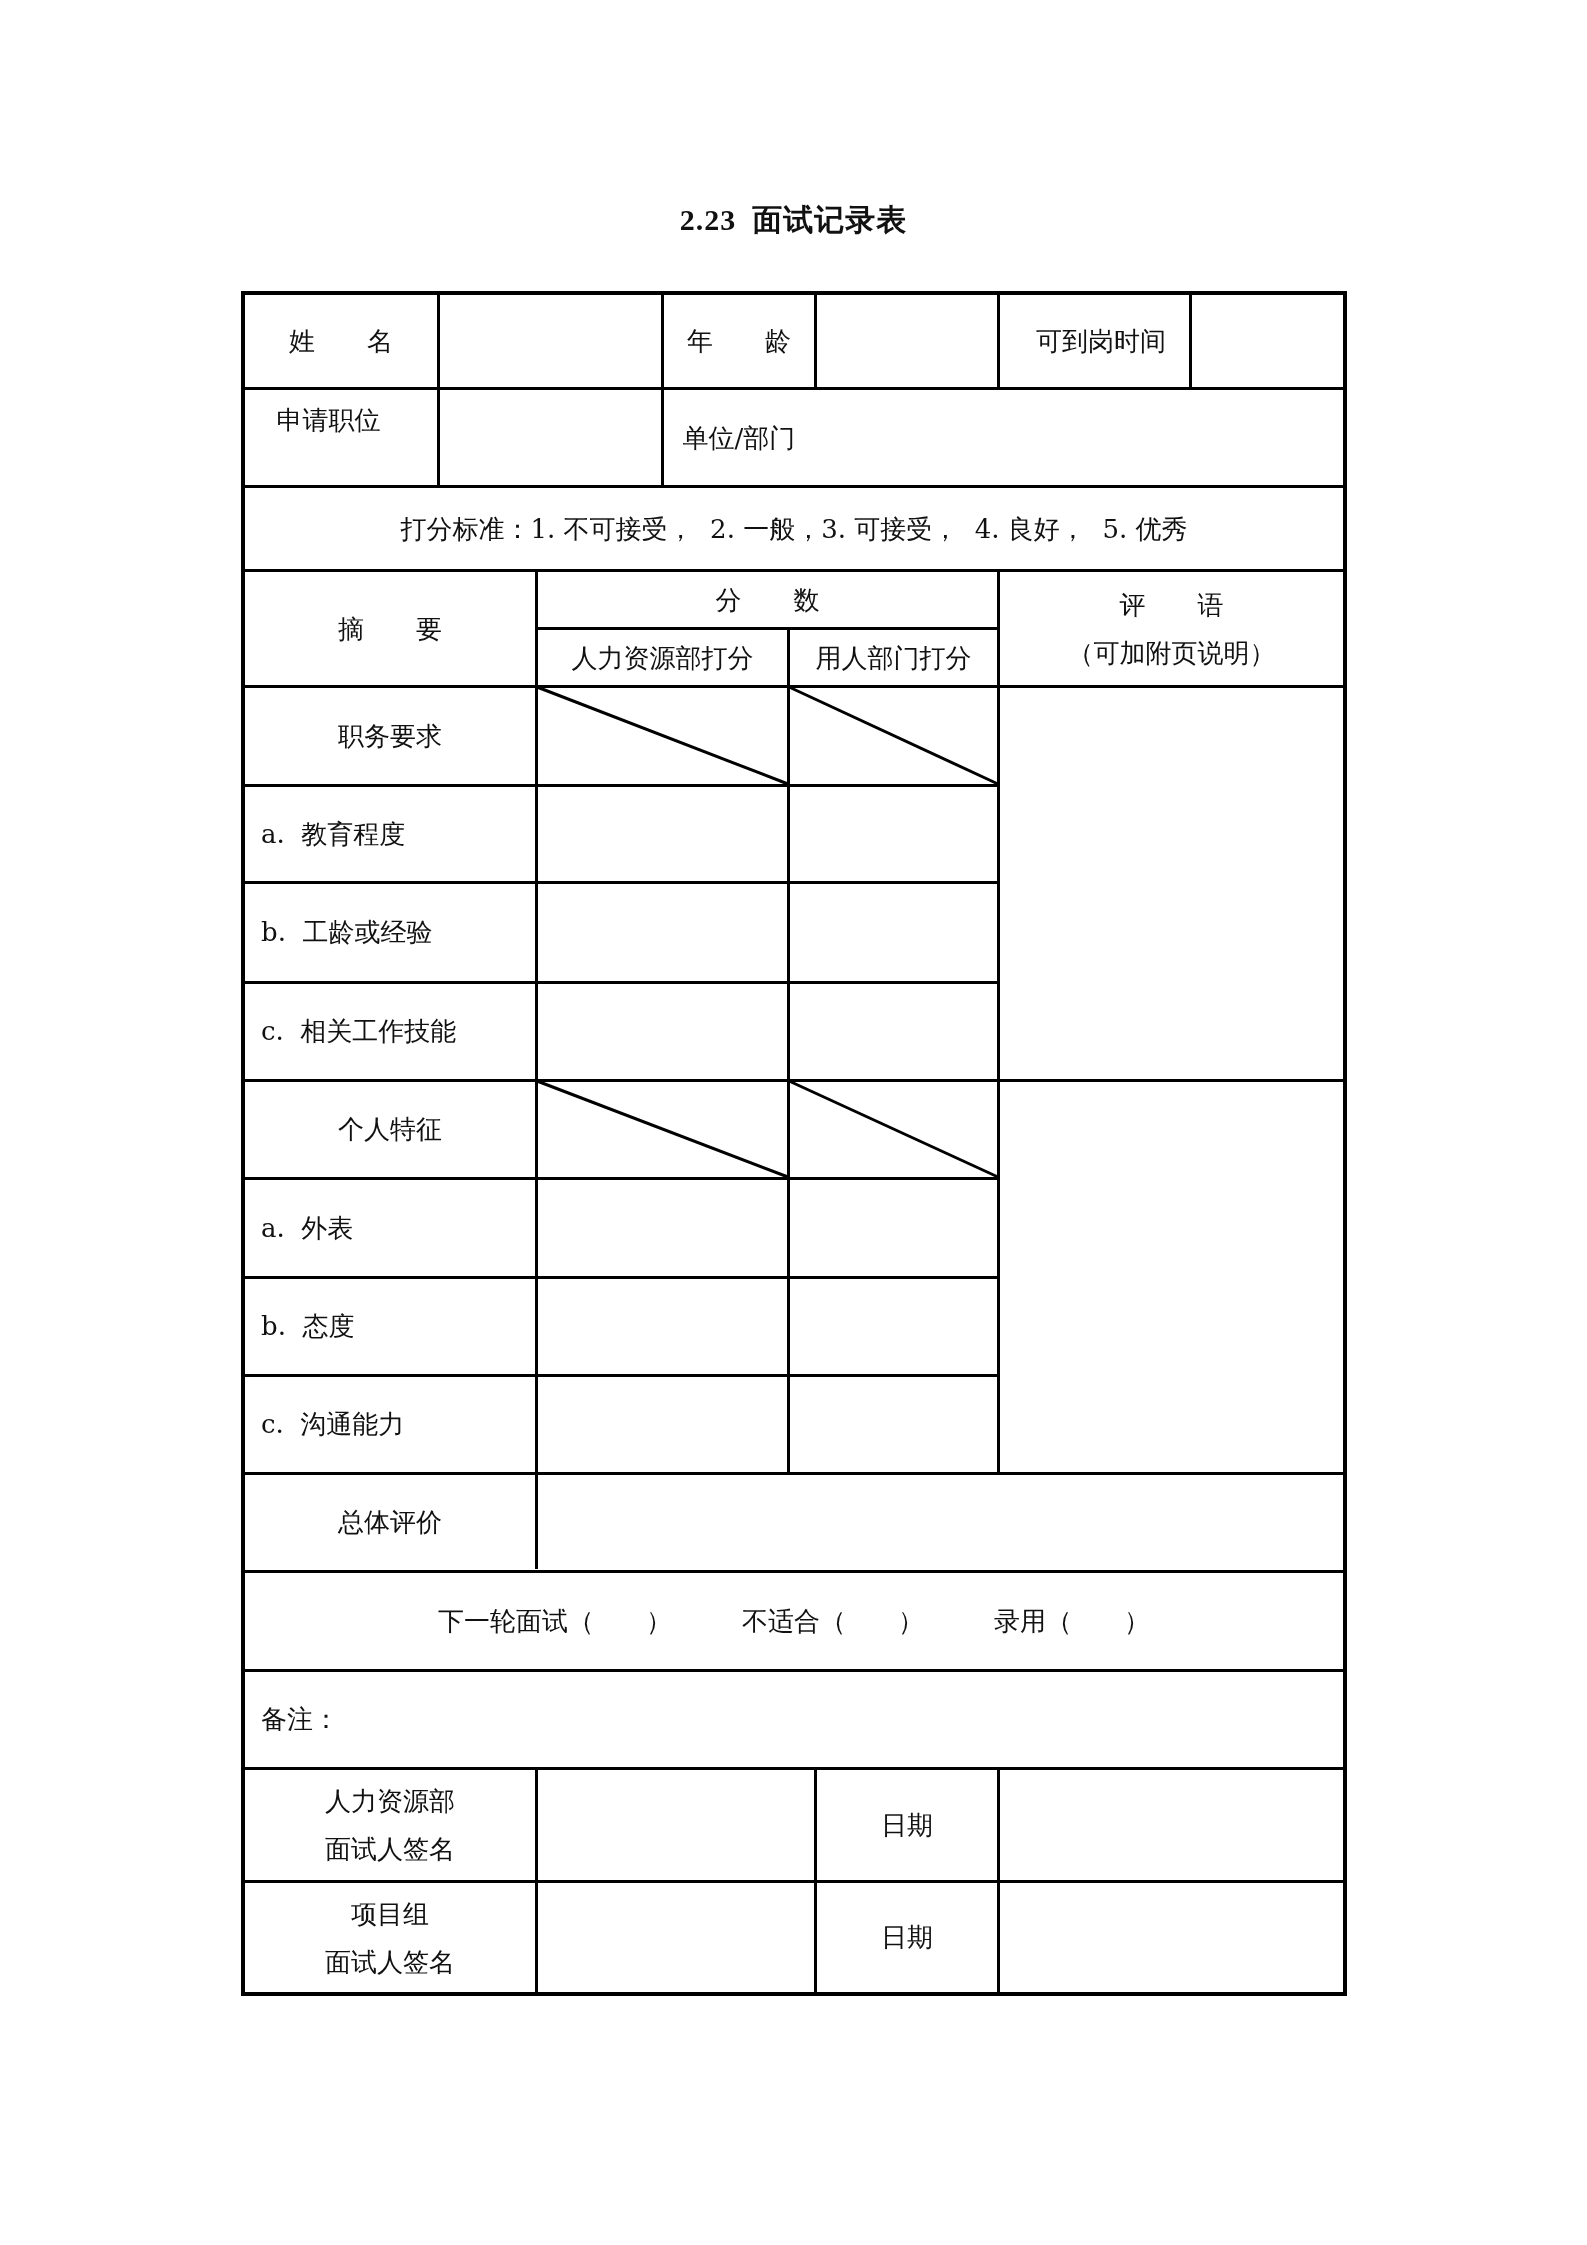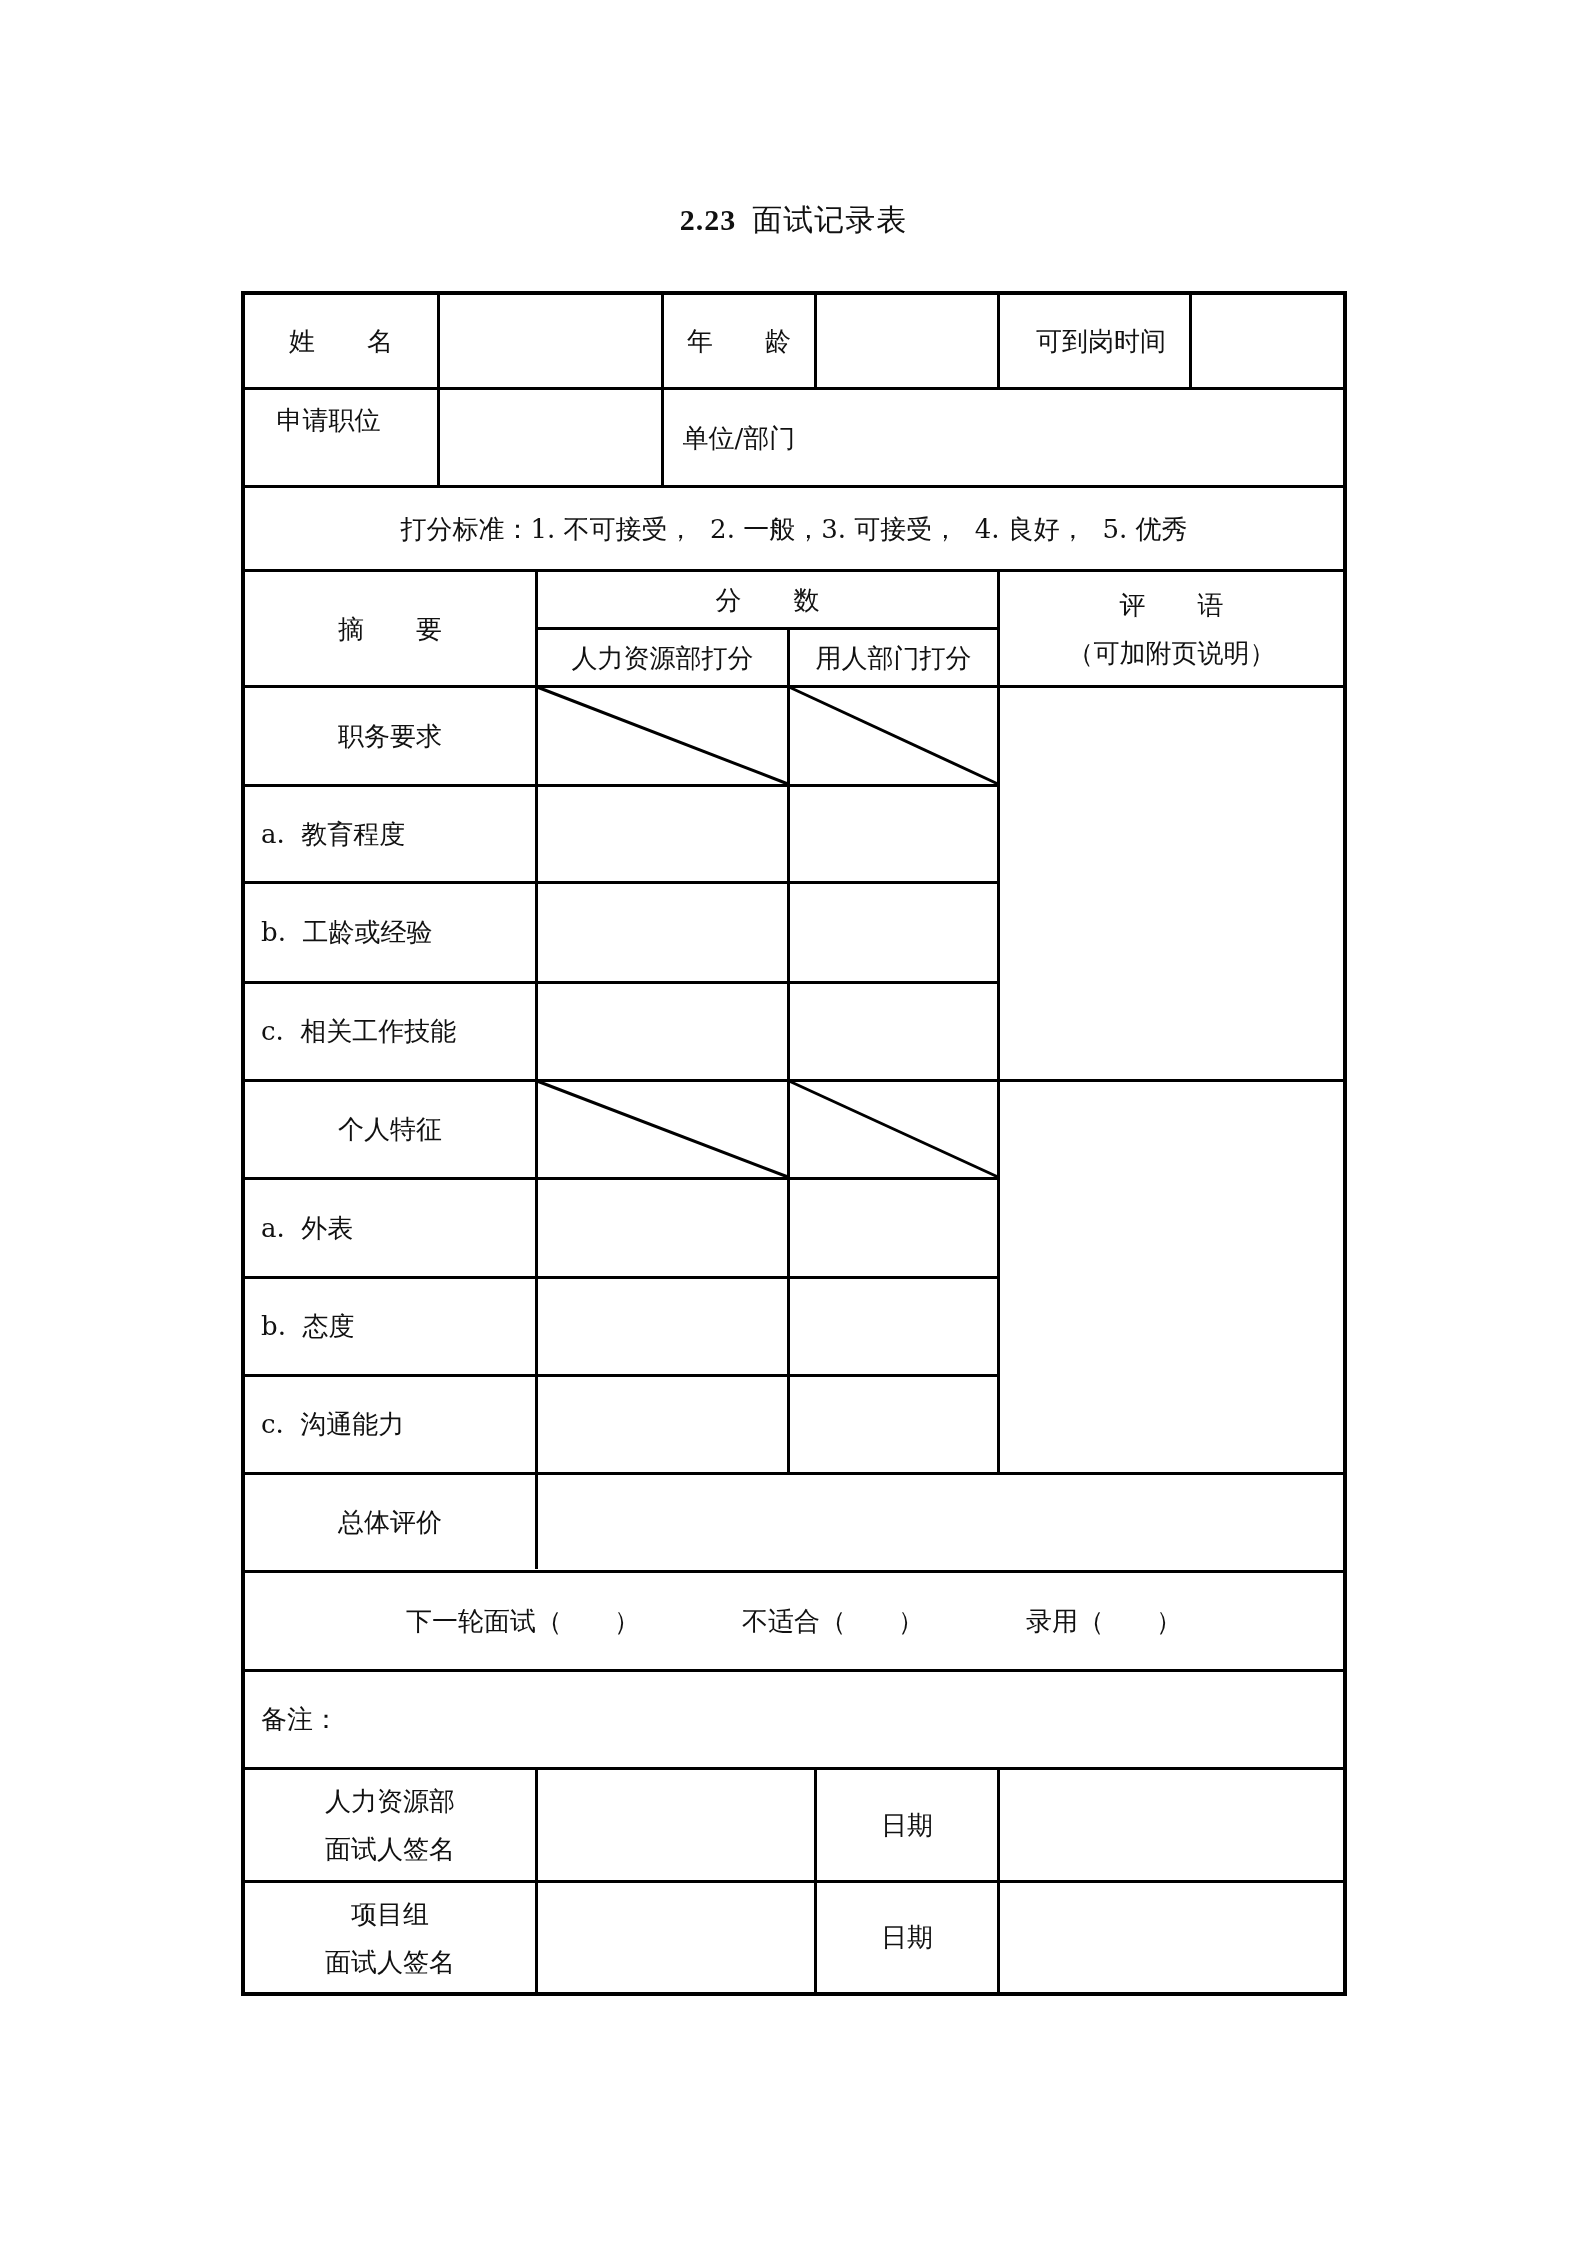--- a/index.html
+++ b/index.html
@@ -1,21 +1,21 @@
 <!DOCTYPE html>
 <html><head>
 <meta charset="utf-8">
 <style>
   html, body { margin:0; padding:0; background:#ffffff; }
   body { width:1587px; height:2245px; position:relative; overflow:hidden;
          font-family:"DejaVu Serif","Liberation Serif",serif; color:#111; }
   .title { position:absolute; left:0; width:1587px; top:200px; text-align:center;
            font-size:30px; font-weight:bold; letter-spacing:1px; }
   .title .num { font-family:"Liberation Serif",serif; font-weight:bold; margin-right:16px; }
-  .title .txt { font-weight:normal; }
+  .title .txt { font-weight:bold; }
   .frame { position:absolute; left:241px; top:291px; width:1106px; height:1705px;
            border:4px solid #000; box-sizing:border-box; }
   .h { position:absolute; height:0; border-top:3px solid #000; }
   .v { position:absolute; width:0; border-left:3px solid #000; }
   .cell { position:absolute; display:flex; align-items:center; justify-content:center;
           font-size:26px; box-sizing:border-box; white-space:pre; }
   .cell.left { justify-content:flex-start; padding-left:16px; }
   .cell.col { flex-direction:column; line-height:48px; }
   svg.diag { position:absolute; overflow:visible; }
 </style>
@@ -115,21 +115,21 @@
   <div class="cell" style="left:538px;top:1279px;width:249px;height:95px"></div>
   <div class="cell" style="left:790px;top:1279px;width:207px;height:95px"></div>
   <div class="cell left" style="left:245px;top:1377px;width:290px;height:95px">c.  沟通能力</div>
   <div class="cell" style="left:538px;top:1377px;width:249px;height:95px"></div>
   <div class="cell" style="left:790px;top:1377px;width:207px;height:95px"></div>
   <div class="cell" style="left:1000px;top:1082px;width:343px;height:390px"></div>
 
   <div class="cell" style="left:245px;top:1475px;width:290px;height:95px">总体评价</div>
   <div class="cell" style="left:538px;top:1475px;width:805px;height:95px"></div>
 
-  <div class="cell" style="left:245px;top:1573px;width:1098px;height:96px;gap:102px">
+  <div class="cell" style="left:245px;top:1573px;width:1098px;height:96px;gap:70px">
     <span>下一轮面试（　　）</span>
     <span>不适合（　　）</span>
     <span>录用（　　）</span>
   </div>
 
   <div class="cell left" style="left:245px;top:1672px;width:1098px;height:95px">
     <span>备注：</span>
     <span></span>
   </div>
 

